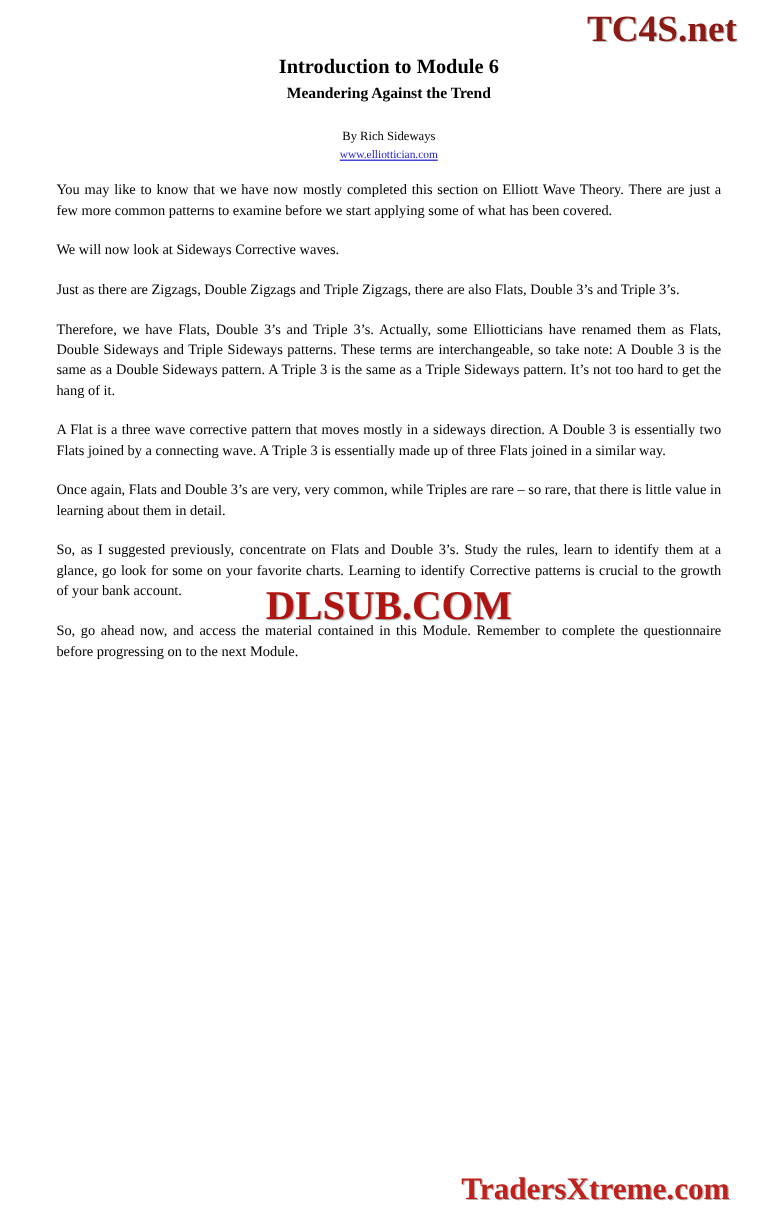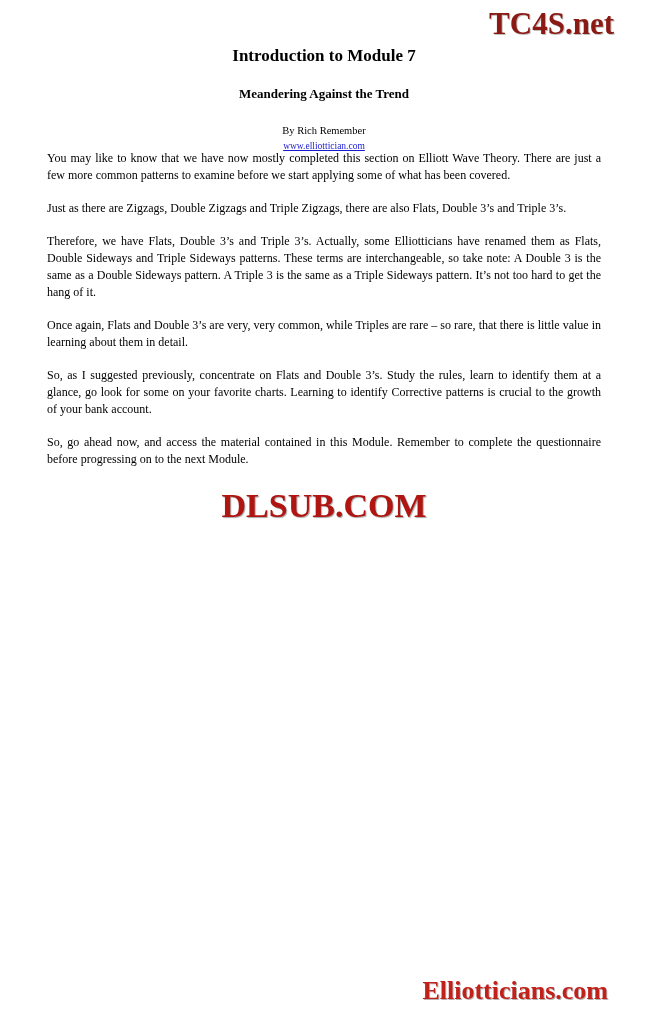--- a/index.html
+++ b/index.html
@@ -48,21 +48,21 @@
     font-size: 17px;
     font-weight: bold;
     font-family: "Liberation Serif", serif;
     margin: 0;
     line-height: 1.2;
   }
   .doc-subtitle {
     font-size: 13px;
     font-weight: bold;
     font-family: "Liberation Serif", serif;
-    margin: 20px 0 0 0;
+    margin: 4px 0 0 0;
     line-height: 1.2;
   }
   .byline {
     font-size: 10.5px;
     font-family: "Liberation Serif", serif;
     margin: 22px 0 0 0;
     line-height: 1.3;
   }
   .byline-url {
     display: block;
@@ -125,36 +125,38 @@
   }
 </style>
 </head>
 <body>
 
 <div class="page">
 
   <div class="brand-top">TC4S.net</div>
 
   <div class="heading-block">
-    <h1 class="doc-title">Introduction to Module 7</h1>
+    <h1 class="doc-title">Introduction to Module 6</h1>
     <h2 class="doc-subtitle">Meandering Against the Trend</h2>
     <p class="byline">
-      <span>By Rich Remember</span>
+      <span>By Rich Sideways</span>
       <a class="byline-url" href="#">www.elliottician.com</a>
     </p>
   </div>
 
   <div class="body-copy">
     <p class="para">You may like to know that we have now mostly completed this section on Elliott Wave Theory. There are just a few more common patterns to examine before we start applying some of what has been covered.</p>
+    <p class="para">We will now look at Sideways Corrective waves.</p>
     <p class="para">Just as there are Zigzags, Double Zigzags and Triple Zigzags, there are also Flats, Double 3’s and Triple 3’s.</p>
     <p class="para">Therefore, we have Flats, Double 3’s and Triple 3’s. Actually, some Elliotticians have renamed them as Flats, Double Sideways and Triple Sideways patterns. These terms are interchangeable, so take note: A Double 3 is the same as a Double Sideways pattern. A Triple 3 is the same as a Triple Sideways pattern. It’s not too hard to get the hang of it.</p>
+    <p class="para">A Flat is a three wave corrective pattern that moves mostly in a sideways direction. A Double 3 is essentially two Flats joined by a connecting wave. A Triple 3 is essentially made up of three Flats joined in a similar way.</p>
     <p class="para">Once again, Flats and Double 3’s are very, very common, while Triples are rare – so rare, that there is little value in learning about them in detail.</p>
     <p class="para">So, as I suggested previously, concentrate on Flats and Double 3’s. Study the rules, learn to identify them at a glance, go look for some on your favorite charts. Learning to identify Corrective patterns is crucial to the growth of your bank account.</p>
     <p class="para">So, go ahead now, and access the material contained in this Module. Remember to complete the questionnaire before progressing on to the next Module.</p>
   </div>
 
   <div class="watermark-mid">
     <span>DLSUB.COM</span>
   </div>
 
-  <div class="brand-bottom">Elliotticians.com</div>
+  <div class="brand-bottom">TradersXtreme.com</div>
 
 </div>
 
 </body></html>

